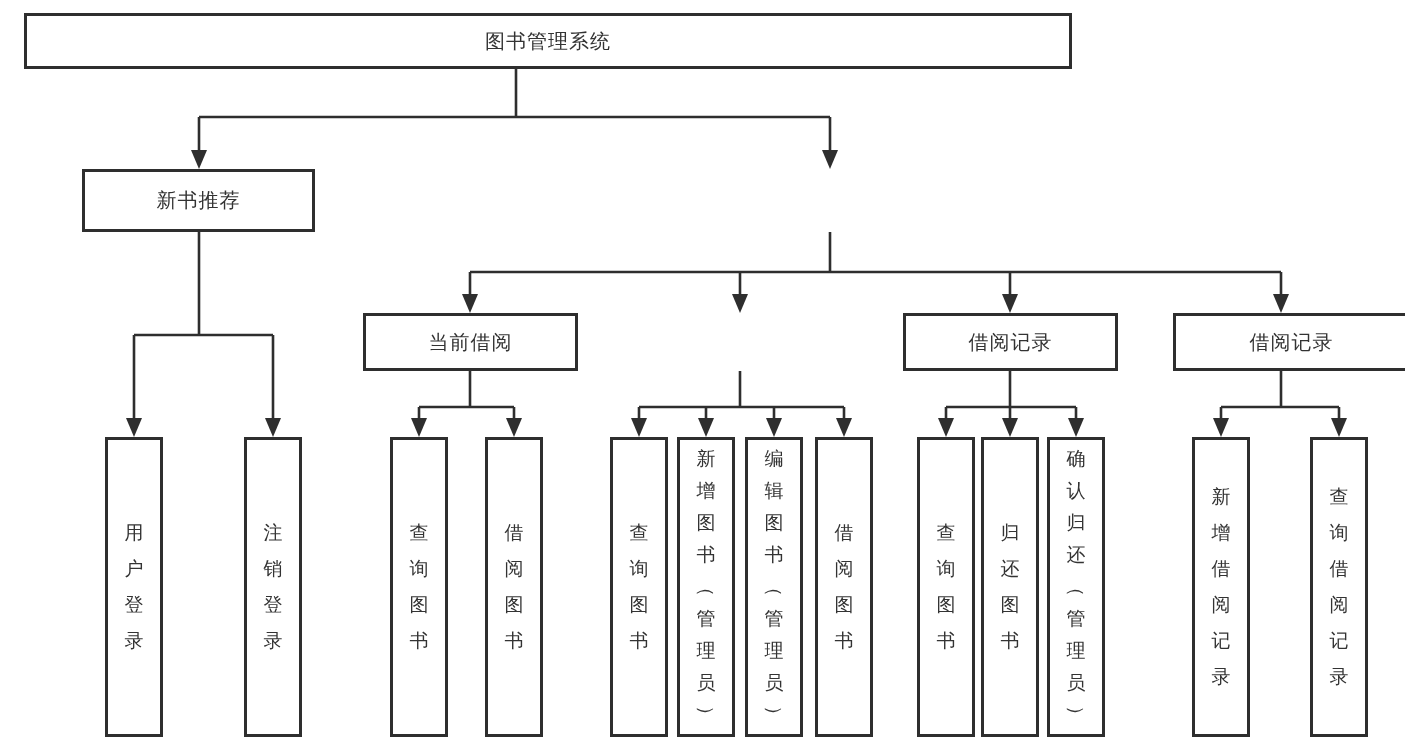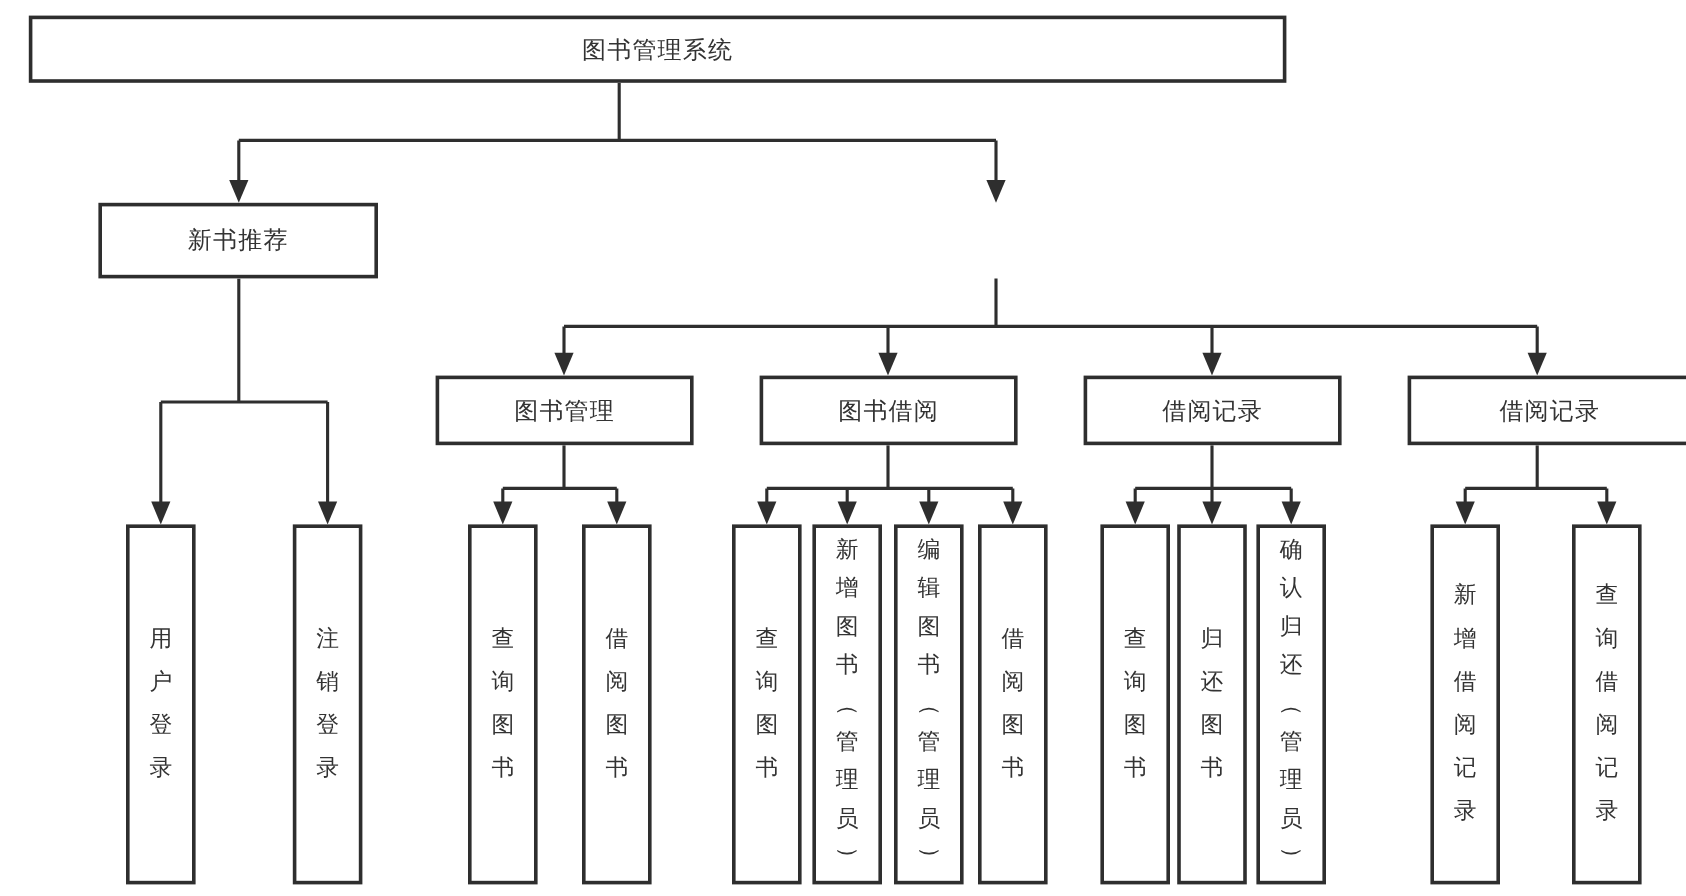--- a/index.html
+++ b/index.html
@@ -93,22 +93,21 @@
       <polygon points="1068,418 1084,418 1076,437"></polygon>
       <polygon points="1213,418 1229,418 1221,437"></polygon>
       <polygon points="1331,418 1347,418 1339,437"></polygon>
     </g>
   </svg>
 
   <div class="node" style="left:24px; top:13px; width:1048px; height:56px;">图书管理系统</div>
 
   <div class="node" style="left:82px; top:169px; width:233px; height:63px;">新书推荐</div>
 
-  <div class="node" style="left:363px; top:313px; width:215px; height:58px;">图书管理</div>
-  <div class="node" style="left:633px; top:313px; width:215px; height:58px;">图书借阅</div>
+  <div class="node" style="left:363px; top:313px; width:215px; height:58px;">当前借阅</div>
   <div class="node" style="left:903px; top:313px; width:215px; height:58px;">借阅记录</div>
   <div class="node" style="left:1173px; top:313px; width:237px; height:58px;">借阅记录</div>
 
   <div class="node vtext" style="left:105px; top:437px; width:58px; height:300px;">
       <span class="vch" style="height: 36px; line-height: 36px;">用</span>
       <span class="vch" style="height: 36px; line-height: 36px;">户</span>
       <span class="vch" style="height: 36px; line-height: 36px;">登</span>
       <span class="vch" style="height: 36px; line-height: 36px;">录</span>
     </div>
   <div class="node vtext" style="left:244px; top:437px; width:58px; height:300px;">

